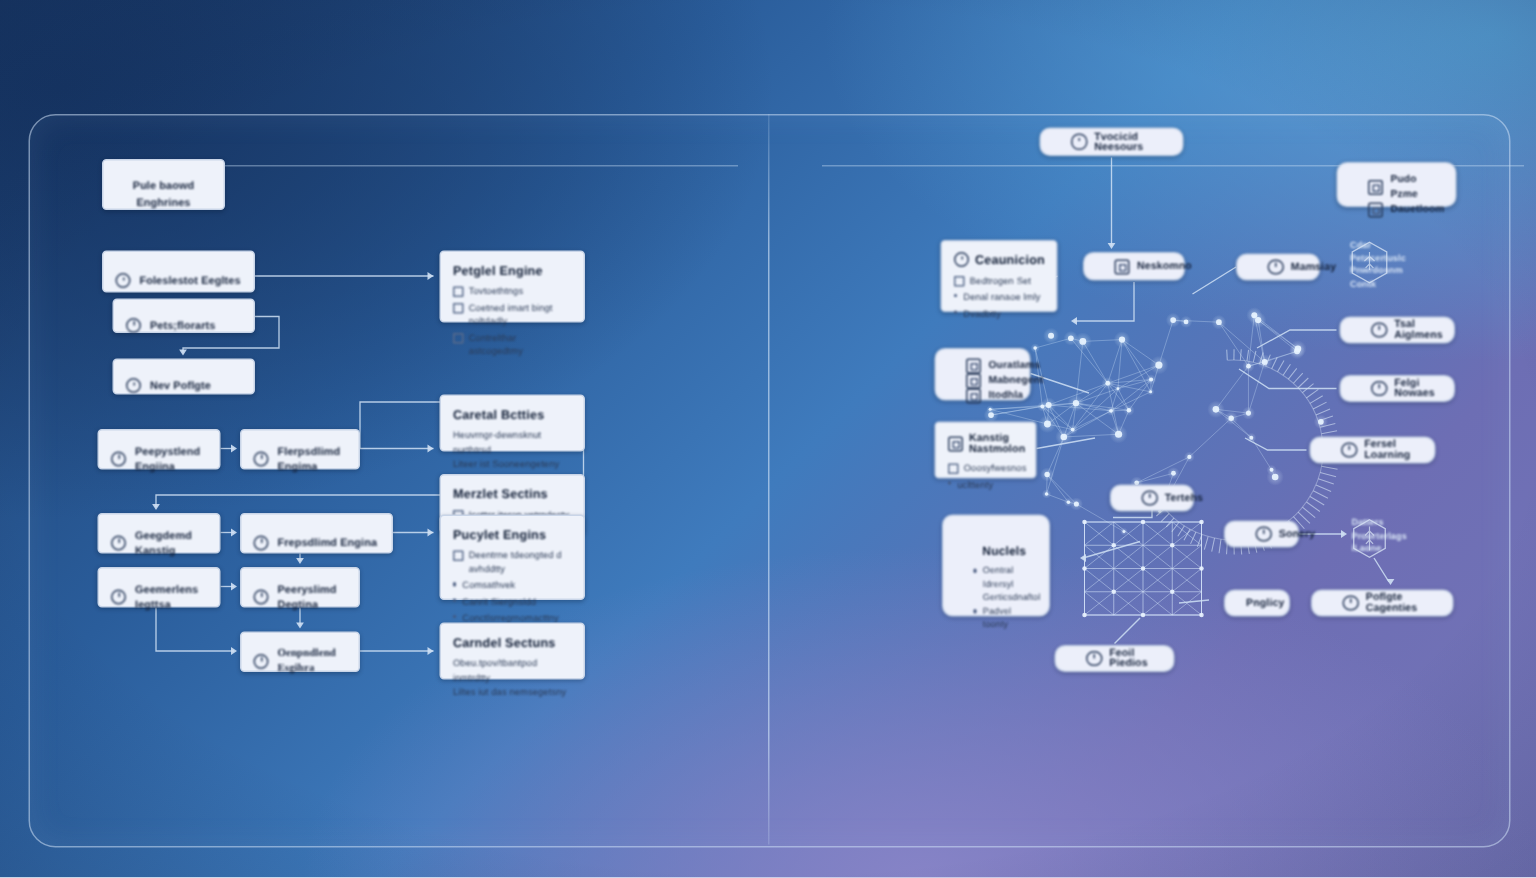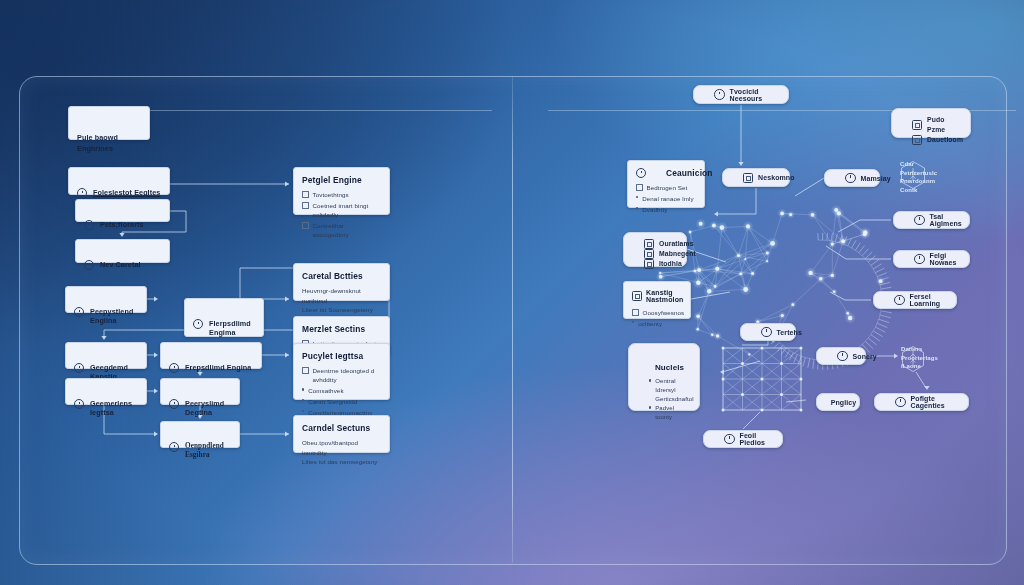--- a/index.html
+++ b/index.html
@@ -41,21 +41,21 @@
     color:#0f1c33;box-sizing:border-box;
   }
   .card.soft{border-radius:7px;background:#eceffa;padding-left:20px;}
   .blurtext{
     filter:blur(.62px);
     -webkit-font-smoothing:antialiased;
     letter-spacing:.1px;
     user-select:none;
   }
   .node{
-    display:flex;align-items:flex-start;gap:6px;padding:20px 8px;
+    display:flex;align-items:center;gap:6px;padding:6px 8px;
     font-size:7.2px;line-height:1.28;font-weight:600;color:#16233c;
   }
   .node .txt{flex:1;}
   .node.center{justify-content:center;text-align:center;}
   .ico-c{
     flex:0 0 auto;width:8px;height:8px;border:1px solid #2a3c5c;border-radius:50%;
     position:relative;
   }
   .ico-c::after{content:"";position:absolute;left:50%;top:1.6px;width:1px;height:2.6px;
     background:#2a3c5c;transform-origin:bottom center;}
@@ -508,44 +508,44 @@
   <div class="hairline r"></div>
 
   <div class="card" style="left:68px;top:106px;width:82px;height:34px;">
     <div class="node center blurtext" style="flex-direction:column;gap:1px;height:100%;justify-content:center;">
       <div>Pule baowd</div>
       <div>Enghrines</div>
     </div>
   </div>
 
   <div class="card" style="left:68px;top:167px;width:102px;height:28px;">
-    <div class="node blurtext" style="height:100%;text-decoration:underline;">
+    <div class="node blurtext" style="height:100%;">
       <span class="ico-c"></span>
       <span class="txt">Foleslestot Eegltes</span>
     </div>
   </div>
   <div class="card" style="left:75px;top:199px;width:95px;height:23px;">
     <div class="node blurtext" style="height:100%;">
       <span class="ico-c"></span>
       <span class="txt">Pets;florarts</span>
     </div>
   </div>
   <div class="card" style="left:75px;top:239px;width:95px;height:24px;">
     <div class="node blurtext" style="height:100%;">
       <span class="ico-c"></span>
-      <span class="txt">Nev Caretal</span>
+      <span class="txt">Nev Poflgte</span>
     </div>
   </div>
   <div class="card" style="left:65px;top:286px;width:82px;height:27px;">
     <div class="node blurtext" style="height:100%;">
       <span class="ico-c"></span>
       <span class="txt">Peepystlend Engiina</span>
     </div>
   </div>
-  <div class="card" style="left:160px;top:298px;width:80px;height:39px;margin-left:24px;">
+  <div class="card" style="left:160px;top:286px;width:80px;height:27px;">
     <div class="node blurtext" style="height:100%;">
       <span class="ico-c"></span>
       <span class="txt">Flerpsdlimd Engima</span>
     </div>
   </div>
   <div class="card" style="left:65px;top:342px;width:82px;height:27px;">
     <div class="node blurtext" style="height:100%;">
       <span class="ico-c"></span>
       <span class="txt">Geegdemd Kanstig</span>
     </div>
@@ -603,21 +603,21 @@
         <span class="bx"></span>
         <span>Icottsr iteron vetrndesty</span>
       </div>
     <div class="row blurtext">
         <span class="bx"></span>
         <span>Teeotntroltysrecegothy</span>
       </div>
   </div>
 
   <div class="card detail" style="left:293px;top:343px;width:97px;height:57px;">
-    <h4 class="blurtext">Pucylet Iegttsa</h4>
+    <h4 class="blurtext">Pucylet Engins</h4>
     <div class="row blurtext">
         <span class="bx"></span>
         <span>Deentrne tdeongted d avhddtty</span>
       </div>
     <div class="row blurtext">
         <span class="bu"></span>
         <span>Comsathvek</span>
       </div>
     <div class="row blurtext">
         <span class="bu"></span>
@@ -645,21 +645,21 @@
         <span class="ico-s"></span>
         <span>Pudo Pzme</span>
       </div>
     <div class="line">
         <span class="ico-s"></span>
         <span>Dauetloom</span>
       </div>
   </div>
 
   <div class="card detail blurtext" style="left:627px;top:160px;width:78px;height:48px;">
-    <h4 style="display:flex;align-items:center;gap:20px;">
+    <h4 style="display:flex;align-items:center;gap:4px;">
         <span class="ico-c"></span>
         <span>Ceaunicion</span>
       </h4>
     <div class="row">
         <span class="bx"></span>
         <span>Bedtrogen Set</span>
       </div>
     <div class="row">
         <span class="bu"></span>
         <span>Denal ranaoe lmly</span>

